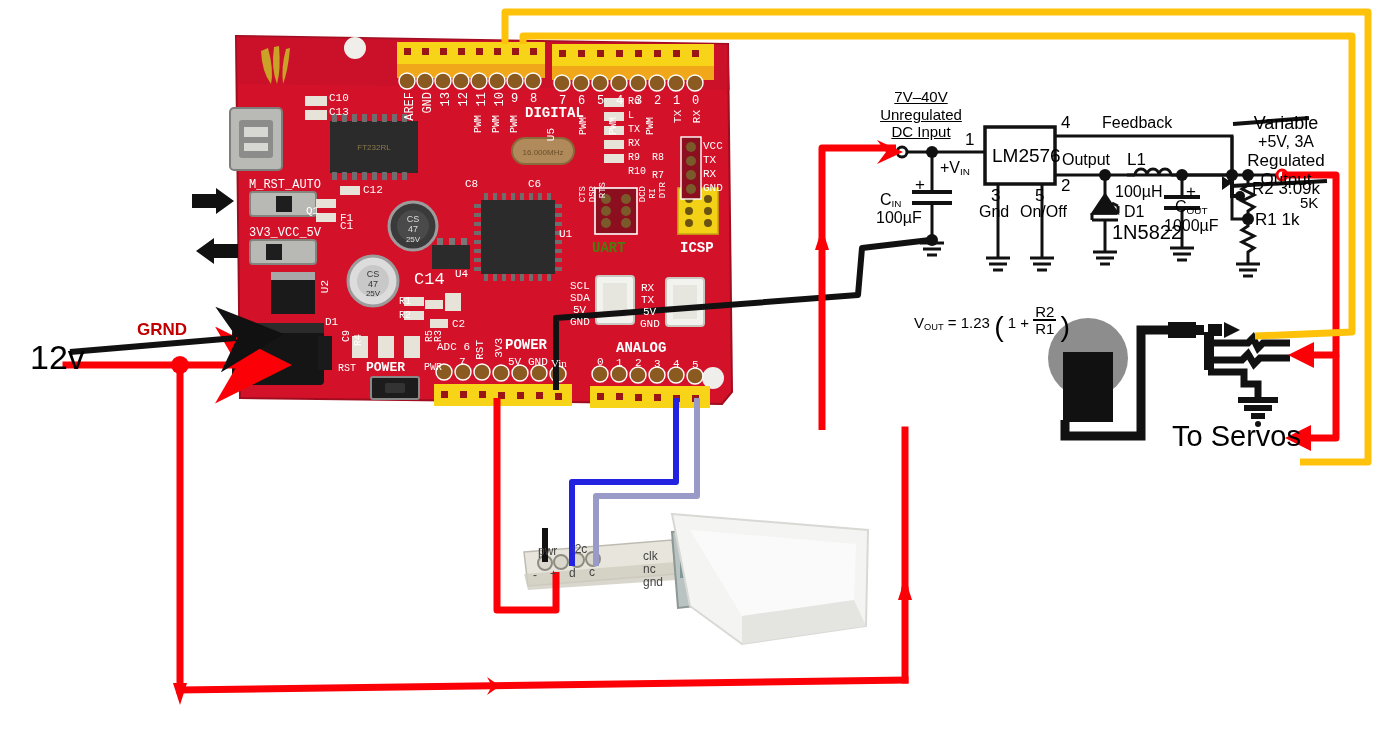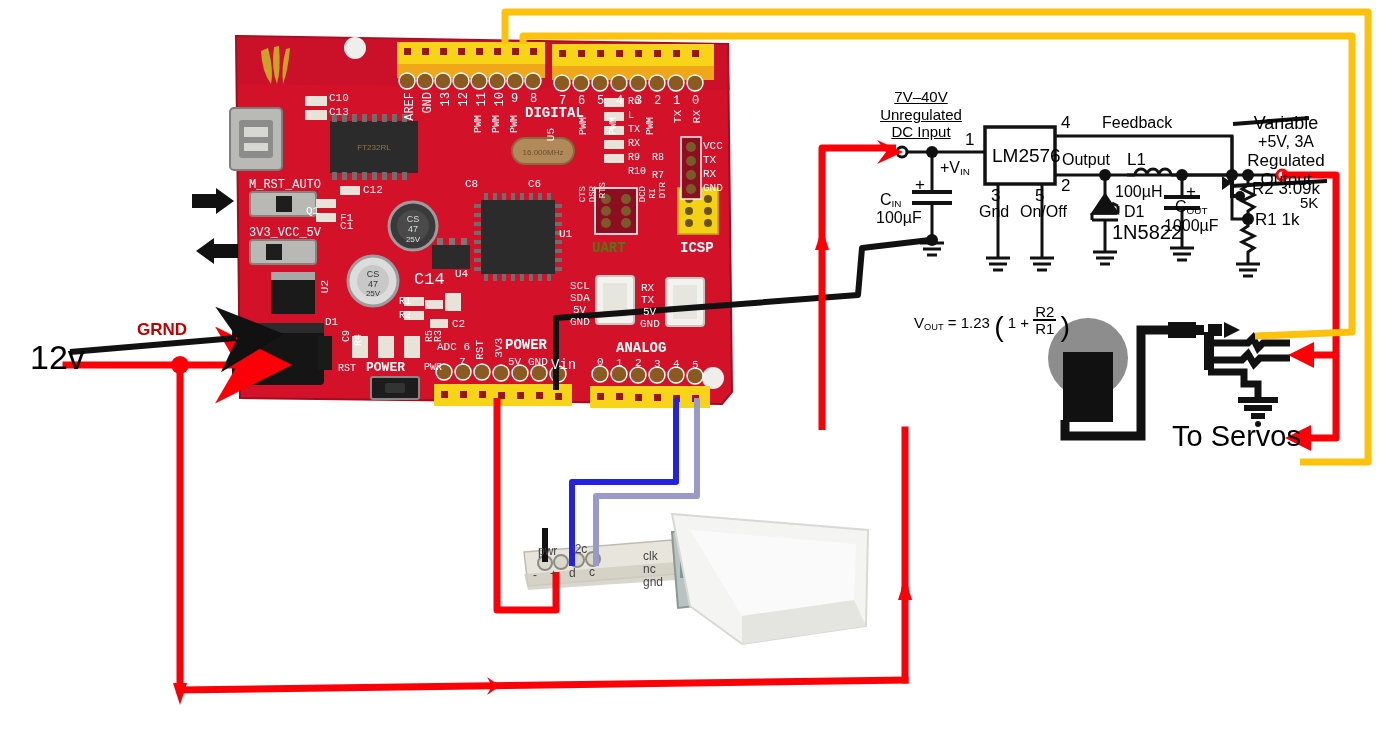--- a/index.html
+++ b/index.html
@@ -625,21 +625,21 @@
 
   <div class="lbl" style="left:505px;top:337px;font-size:14px;color:#fff;font-family:'Liberation Mono',monospace;font-weight:bold;">POWER</div>
   <div class="lbl" style="left:616px;top:340px;font-size:14px;color:#fff;font-family:'Liberation Mono',monospace;font-weight:bold;">ANALOG</div>
 
   <div class="lbl" style="left:437px;top:342px;font-size:11px;color:#fff;font-family:'Liberation Mono',monospace;width:16px;line-height:1.05;">ADC 6</div>
   <div class="lbl" style="left:459px;top:356px;font-size:11px;color:#fff;font-family:'Liberation Mono',monospace;">7</div>
   <div class="lbl" style="left:474px;top:340px;font-size:11px;color:#fff;font-family:'Liberation Mono',monospace;writing-mode:vertical-rl;transform:rotate(180deg);">RST</div>
   <div class="lbl" style="left:493px;top:338px;font-size:11px;color:#fff;font-family:'Liberation Mono',monospace;writing-mode:vertical-rl;transform:rotate(180deg);">3V3</div>
   <div class="lbl" style="left:508px;top:356px;font-size:11px;color:#fff;font-family:'Liberation Mono',monospace;">5V</div>
   <div class="lbl" style="left:528px;top:356px;font-size:11px;color:#fff;font-family:'Liberation Mono',monospace;">GND</div>
-  <div class="lbl" style="left:551px;top:357px;font-size:14px;color:#fff;font-family:Liberation Mono, monospace;">Vin</div>
+  <div class="lbl" style="left:551px;top:357px;font-size:11px;color:#fff;font-family:Liberation Serif, serif;">Vin</div>
 
   <div class="lbl" style="left:597px;top:356px;font-size:11px;color:#fff;font-family:'Liberation Mono',monospace;">0</div>
   <div class="lbl" style="left:616px;top:357px;font-size:11px;color:#fff;font-family:'Liberation Mono',monospace;">1</div>
   <div class="lbl" style="left:635px;top:357px;font-size:11px;color:#fff;font-family:'Liberation Mono',monospace;">2</div>
   <div class="lbl" style="left:654px;top:358px;font-size:11px;color:#fff;font-family:'Liberation Mono',monospace;">3</div>
   <div class="lbl" style="left:673px;top:358px;font-size:11px;color:#fff;font-family:'Liberation Mono',monospace;">4</div>
   <div class="lbl" style="left:692px;top:359px;font-size:11px;color:#fff;font-family:'Liberation Mono',monospace;">5</div>
 
   <div class="lbl" style="left:366px;top:360px;font-size:13px;color:#fff;font-family:'Liberation Mono',monospace;font-weight:bold;">POWER</div>
   <div class="lbl" style="left:338px;top:363px;font-size:10px;color:#fff;font-family:'Liberation Mono',monospace;">RST</div>

